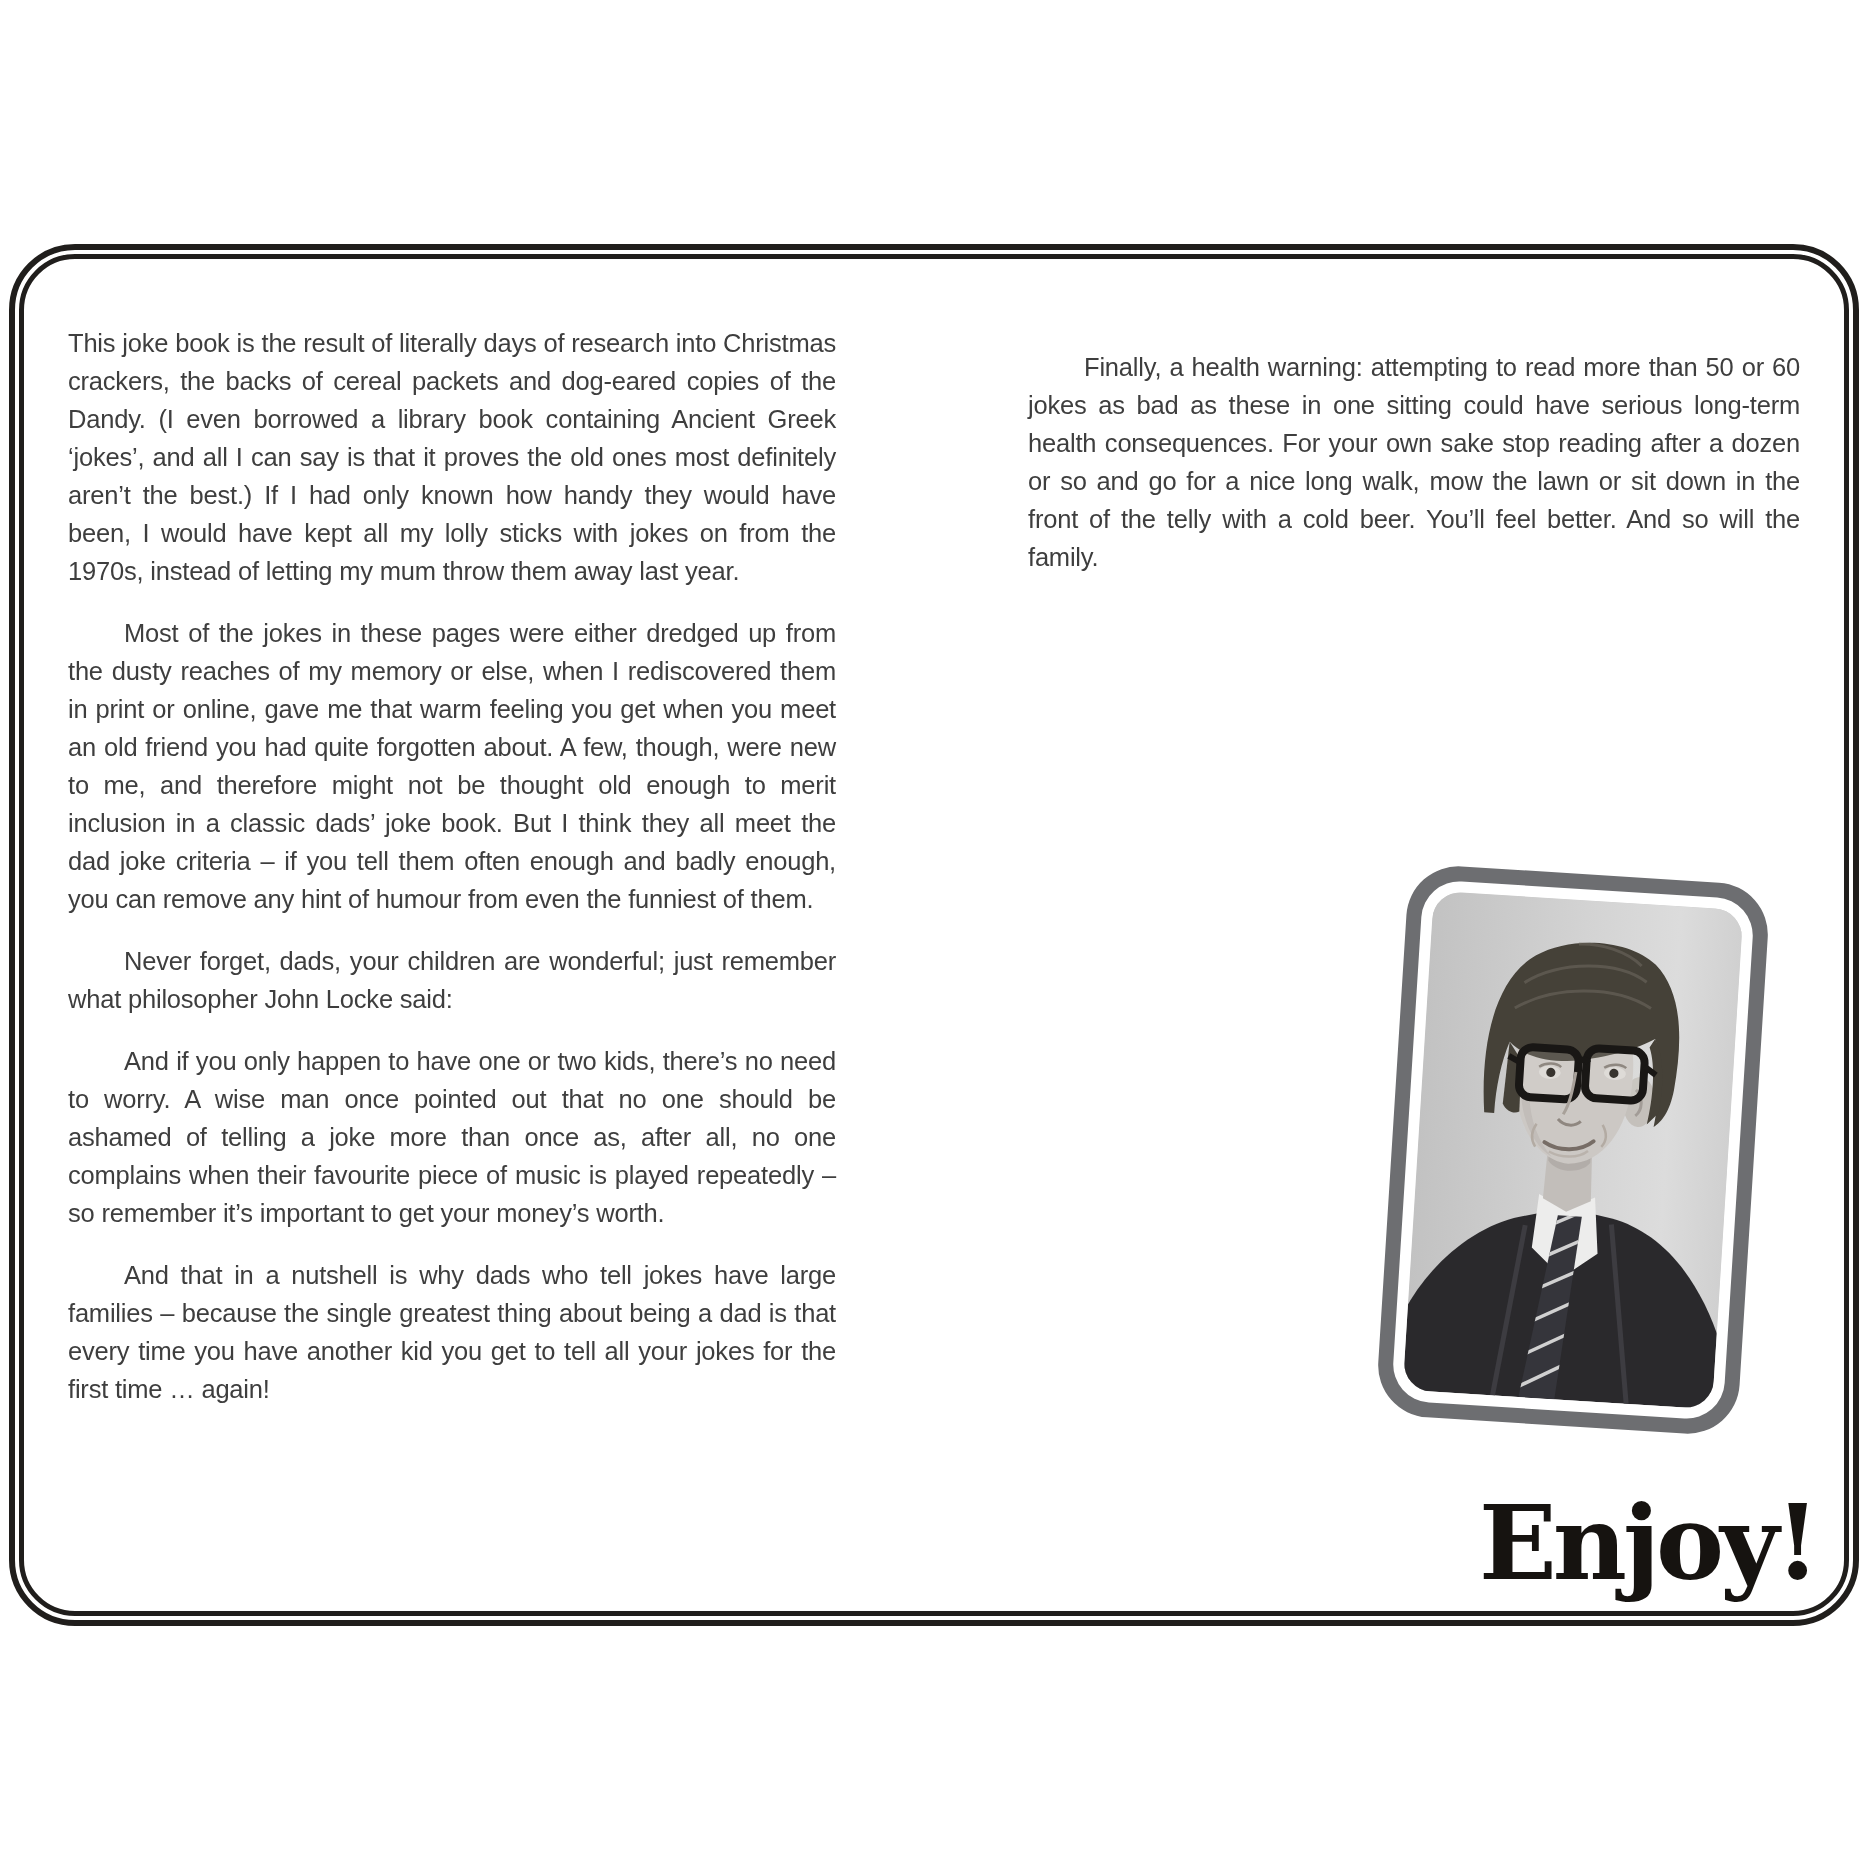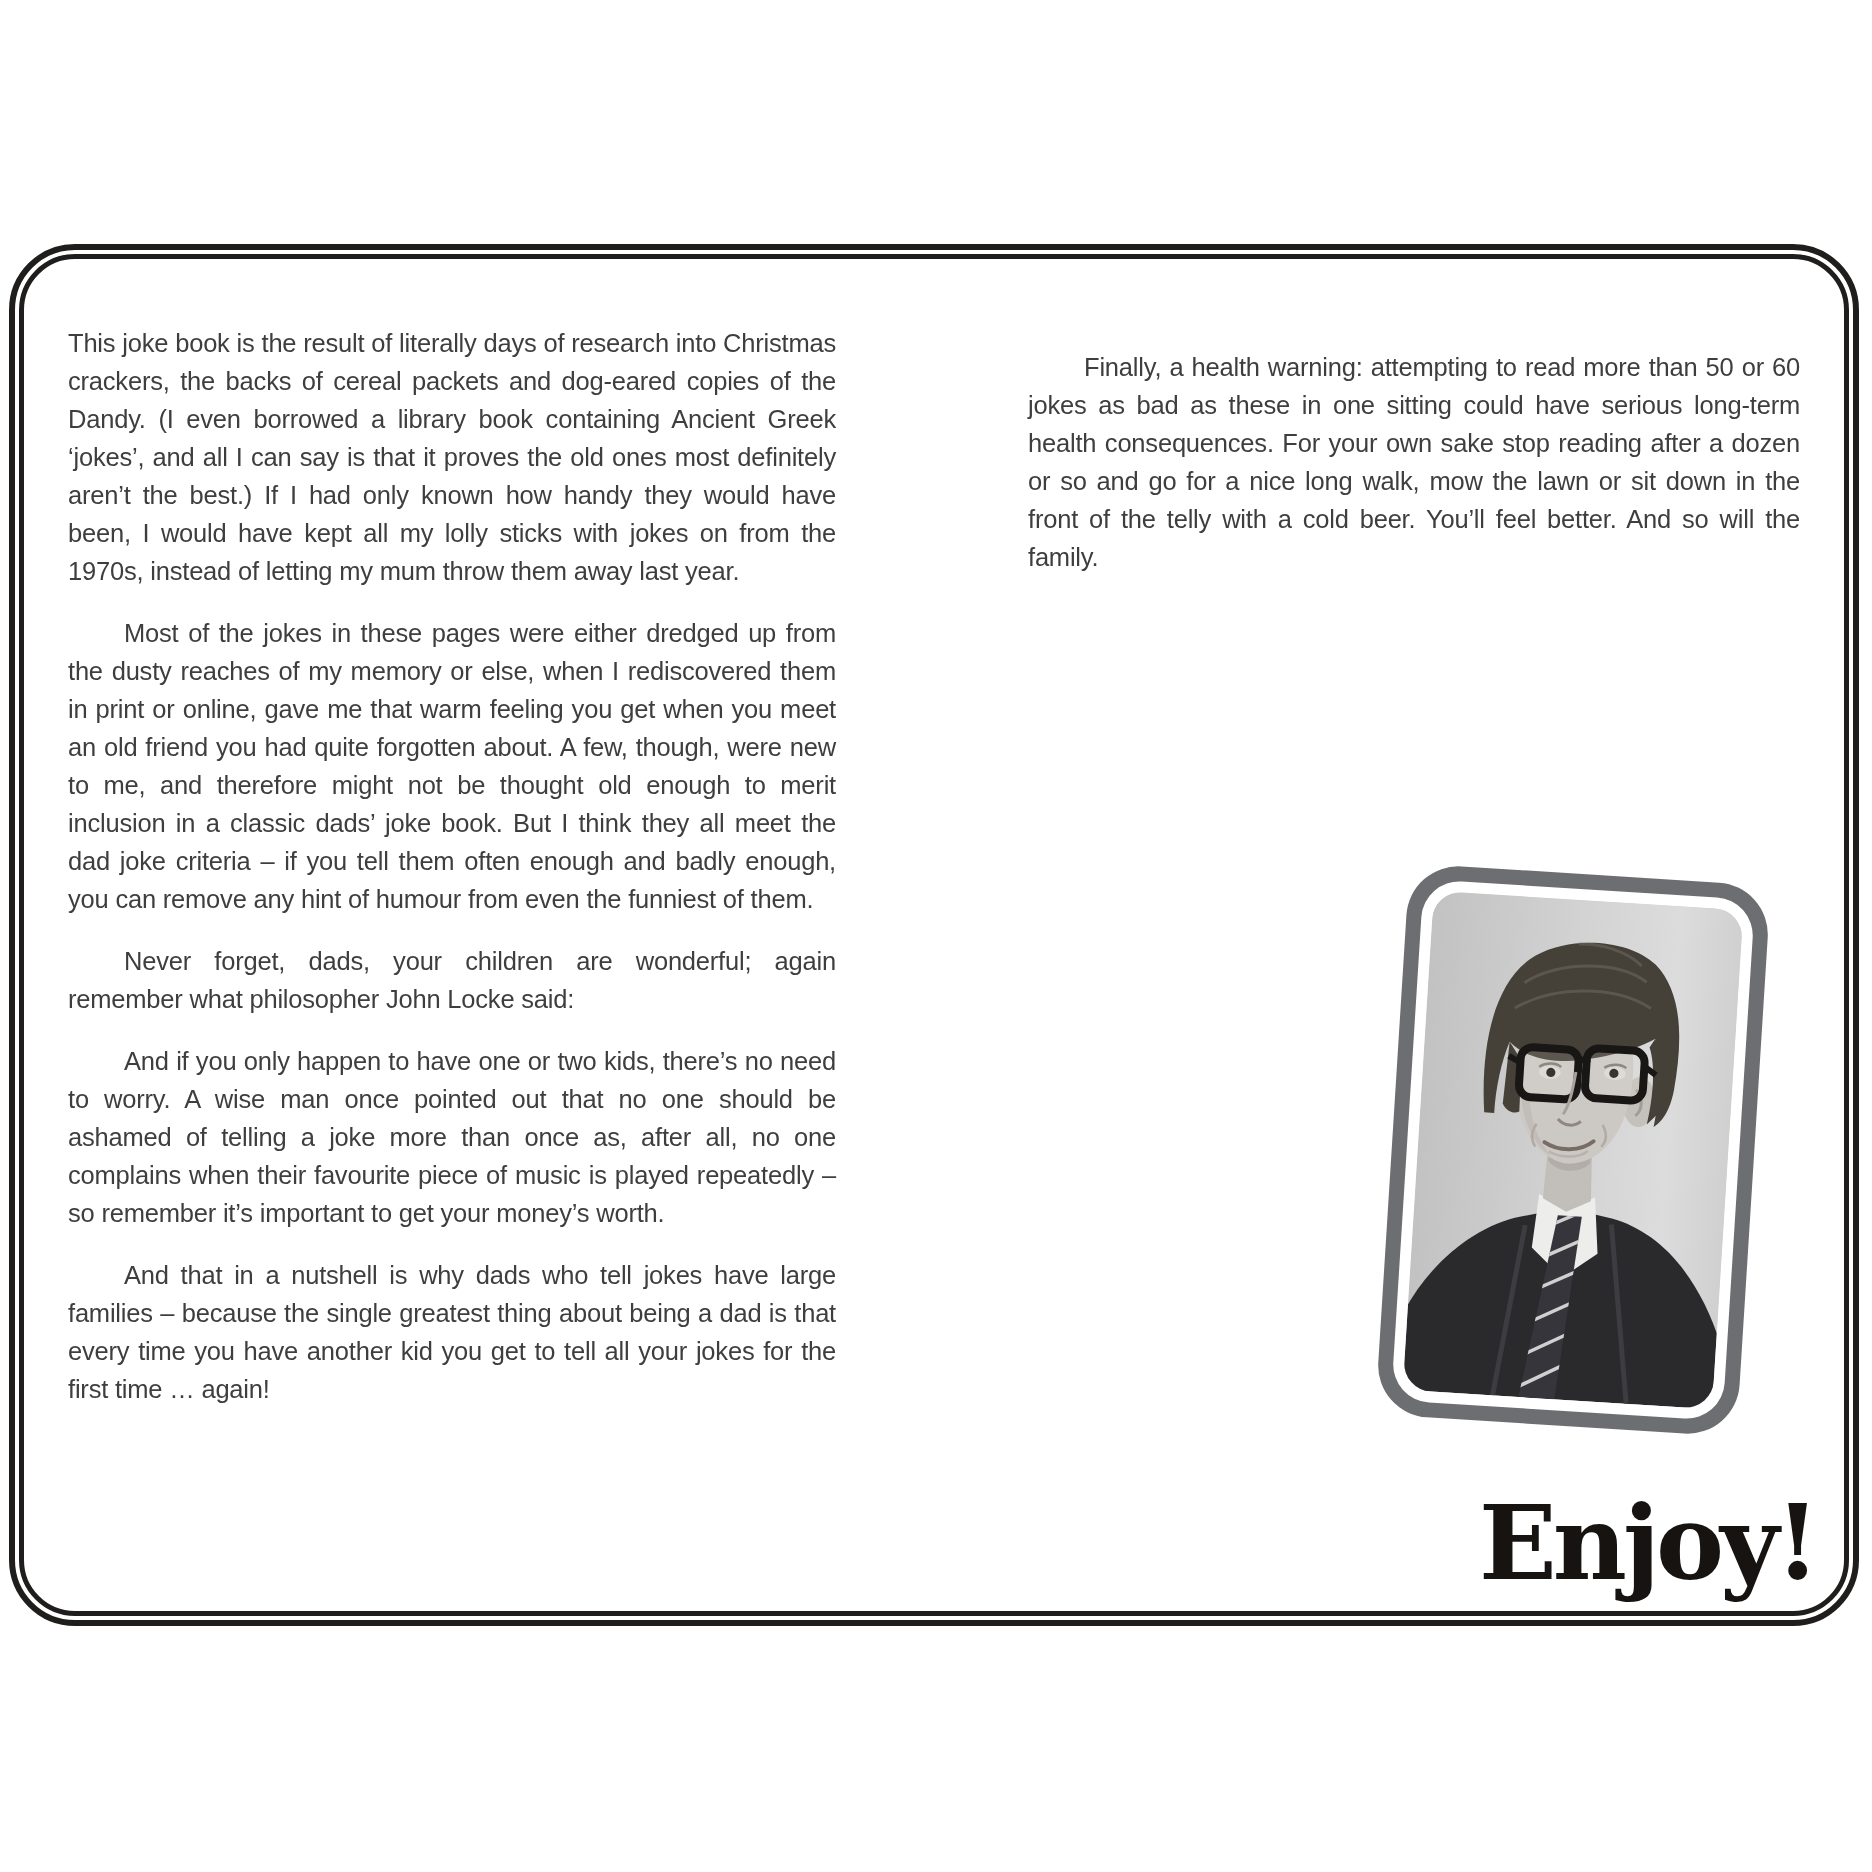--- a/index.html
+++ b/index.html
@@ -89,21 +89,21 @@
 
 <div class="spread">
 
   <div class="border-outer">
     <div class="border-inner"></div>
   </div>
 
   <div class="col col-left">
     <p>This joke book is the result of literally days of research into Christmas crackers, the backs of cereal packets and dog-eared copies of the Dandy. (I even borrowed a library book containing Ancient Greek ‘jokes’, and all I can say is that it proves the old ones most definitely aren’t the best.) If I had only known how handy they would have been, I would have kept all my lolly sticks with jokes on from the 1970s, instead of letting my mum throw them away last year.</p>
     <p class="indent">Most of the jokes in these pages were either dredged up from the dusty reaches of my memory or else, when I rediscovered them in print or online, gave me that warm feeling you get when you meet an old friend you had quite forgotten about. A few, though, were new to me, and therefore might not be thought old enough to merit inclusion in a classic dads’ joke book. But I think they all meet the dad joke criteria – if you tell them often enough and badly enough, you can remove any hint of humour from even the funniest of them.</p>
-    <p class="indent">Never forget, dads, your children are wonderful; again remember what philosopher John Locke said:</p>
+    <p class="indent">Never forget, dads, your children are wonderful; just remember what philosopher John Locke said:</p>
     <p class="indent">And if you only happen to have one or two kids, there’s no need to worry. A wise man once pointed out that no one should be ashamed of telling a joke more than once as, after all, no one complains when their favourite piece of music is played repeatedly – so remember it’s important to get your money’s worth.</p>
     <p class="indent">And that in a nutshell is why dads who tell jokes have large families – because the single greatest thing about being a dad is that every time you have another kid you get to tell all your jokes for the first time … again!</p>
   </div>
 
   <div class="col col-right">
     <p class="indent">Finally, a health warning: attempting to read more than 50 or 60 jokes as bad as these in one sitting could have serious long-term health consequences. For your own sake stop reading after a dozen or so and go for a nice long walk, mow the lawn or sit down in the front of the telly with a cold beer. You’ll feel better. And so will the family.</p>
   </div>
 
   <div class="photo-frame">
     <div class="photo-mat">

